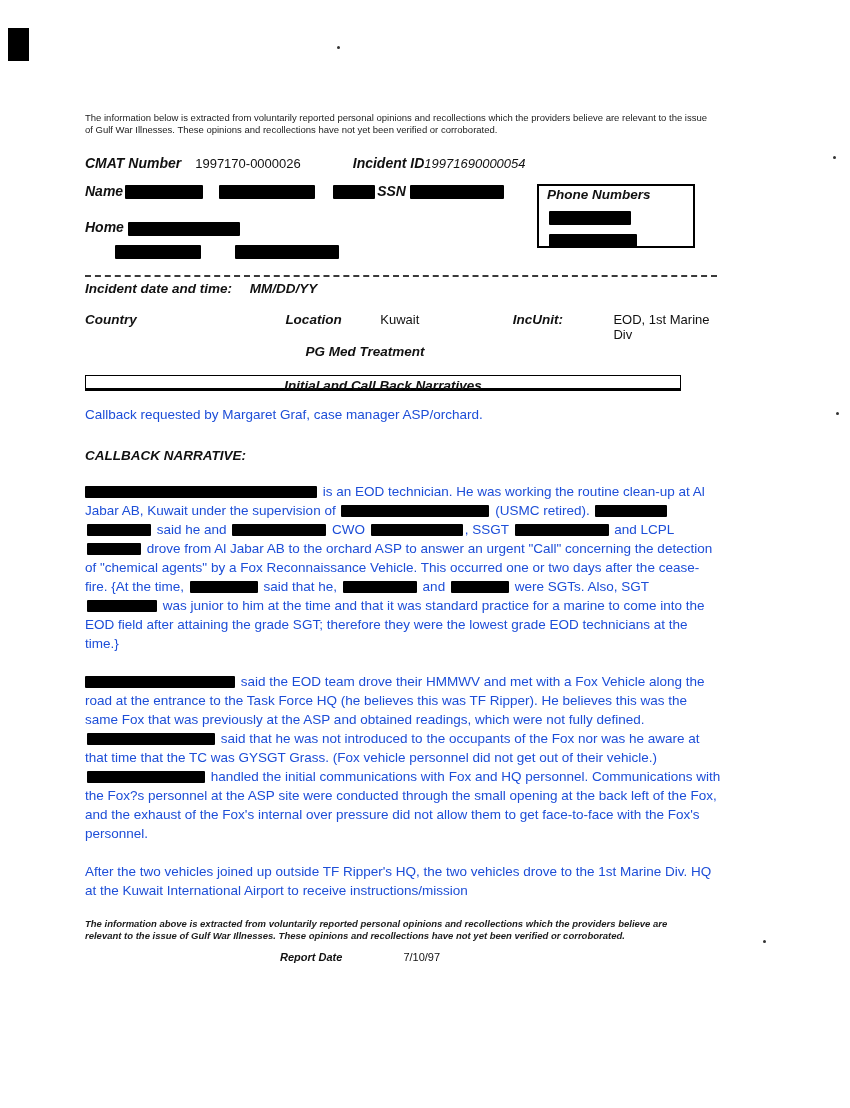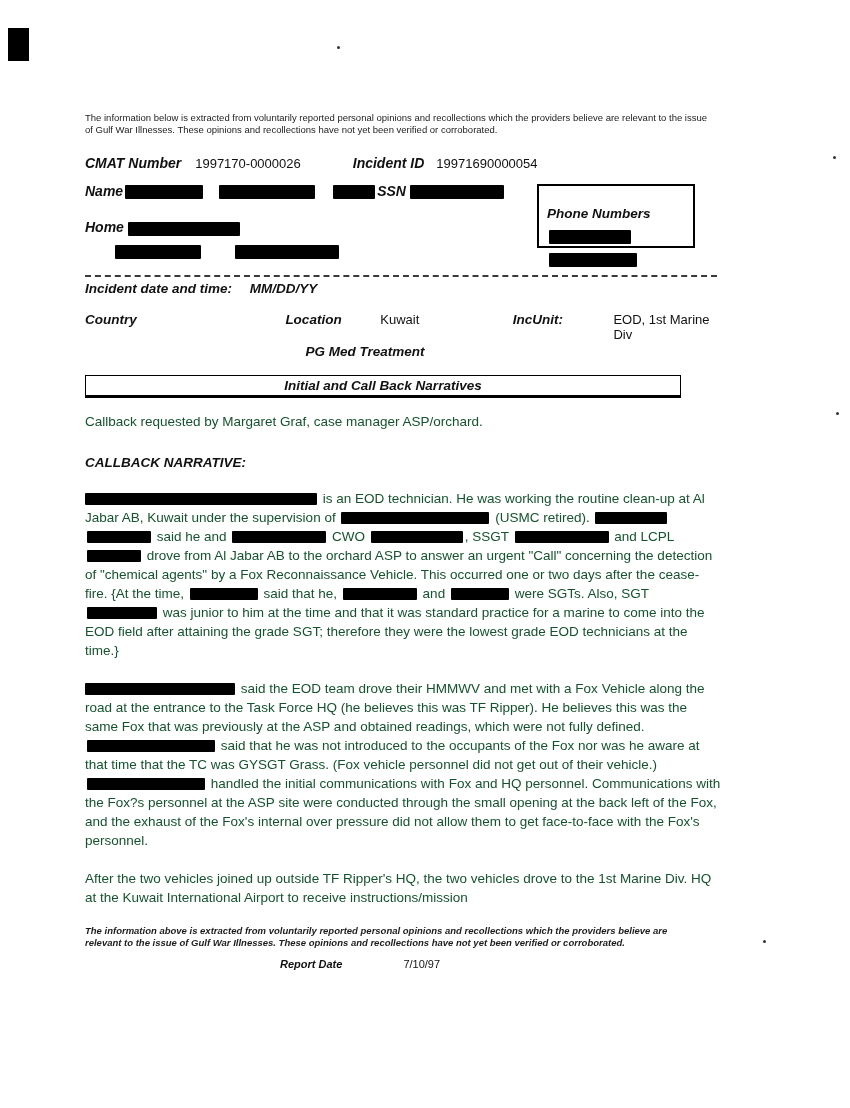--- a/index.html
+++ b/index.html
@@ -21,45 +21,45 @@
 
   .redact { display:inline-block; height:12px; background:#000; vertical-align:middle; margin:0 2px; border-radius:1px; }
   .redact.tall { height:14px; }
 
   .name-row { margin-top:12px; font-size:14px; }
   .home-row { margin-top:20px; font-size:14px; }
   .home-sub { margin-top:7px; padding-left:28px; }
 
   .phone-box {
     position:absolute; left:452px; top:72px; width:158px; height:64px;
-    border:2px solid #000; padding:20px 8px; background:#fff;
+    border:2px solid #000; padding:1px 8px; background:#fff;
   }
   .phone-box .lbl { font-size:13.5px; }
   .phone-box .redact { display:block; margin-top:9px; }
 
   .dashline { margin-top:14px; border-top:2px dashed #3a3a3a; width:632px; }
   .idt-row { margin-top:4px; font-size:13.5px; }
   .idt-row .val { margin-left:14px; font-weight:bold; font-style:italic; }
 
   .country-row { margin-top:16px; font-size:13.5px;gap:29px; }
   .country-row .c1 { width:182px; }
   .country-row .c2 { width:70px; }
   .country-row .v2 { width:110px; font-style:normal; font-weight:normal; font-size:13px; }
   .country-row .c3 { width:76px; }
   .country-row .v3 { font-style:normal; font-weight:normal; font-size:13px; }
 
   .pgmed { margin-top:2px; text-align:center; font-size:13.5px; width:560px; }
 
   .narr-box {
     margin-top:16px; width:596px; border:1.5px solid #000; border-bottom-width:3px;
-    height:23px; line-height:20px; text-align:center;
+    height:16px; line-height:20px; text-align:center;
     font-weight:bold; font-style:italic; font-size:13.5px;
   }
 
-  .body-text { font-size:13.5px; line-height:19px; color:#14532d; }
+  .body-text { font-size:13.5px; line-height:19px; color:#1d4ed8; }
   .callback-line { margin-top:14px; }
   .cb-header { margin-top:24px; font-size:13.5px; }
   .voss-line { margin-top:2px; }
   .para { margin-top:19px; width:636px; }
 
   .foot { margin-top:18px; font-size:9.5px; line-height:12px; font-style:italic; font-weight:bold; width:610px; color:#1c1c1c; }
   .report-row { margin-top:9px; font-size:11px; padding-left:195px; }
   .report-row .lbl { font-size:11px; }
   .report-row .val { margin-left:58px; font-size:11px; }
 </style>
@@ -75,21 +75,21 @@
   <div class="speck" style="left:763px; top:940px; width:3px; height:3px;"></div>
 
   <div class="content">
 
     <div class="smallprint">The information below is extracted from voluntarily reported personal opinions and recollections which the providers believe are relevant to the issue of Gulf War Illnesses.  These opinions and recollections have not yet been verified or corroborated.</div>
 
     <div class="row cmat-row">
       <span class="lbl">CMAT  Number</span>
       <span class="val" style="margin-left:14px;">1997170-0000026</span>
       <span class="lbl" style="margin-left:52px;">Incident ID</span>
-      <span class="val" style="margin-left:12px;">19971690000054</span>
+      <span class="val" style="font-style:italic;">19971690000054</span>
     </div>
 
     <div class="name-row">
       <span class="lbl">Name</span><span class="redact tall" style="width:78px;"></span><span class="redact tall" style="width:96px; margin-left:14px;"></span><span class="redact tall" style="width:42px; margin-left:16px;"></span><span class="lbl">SSN</span><span class="redact tall" style="width:94px; margin-left:4px;"></span>
     </div>
 
     <div class="home-row">
       <span class="lbl">Home</span><span class="redact tall" style="width:112px; margin-left:4px;"></span>
     </div>
     <div class="home-sub">

